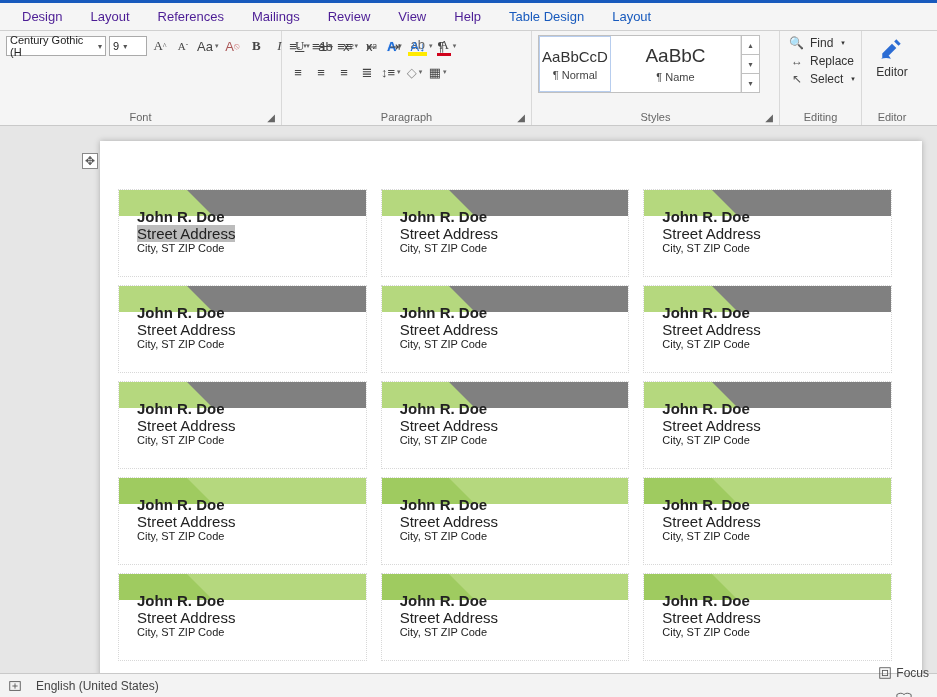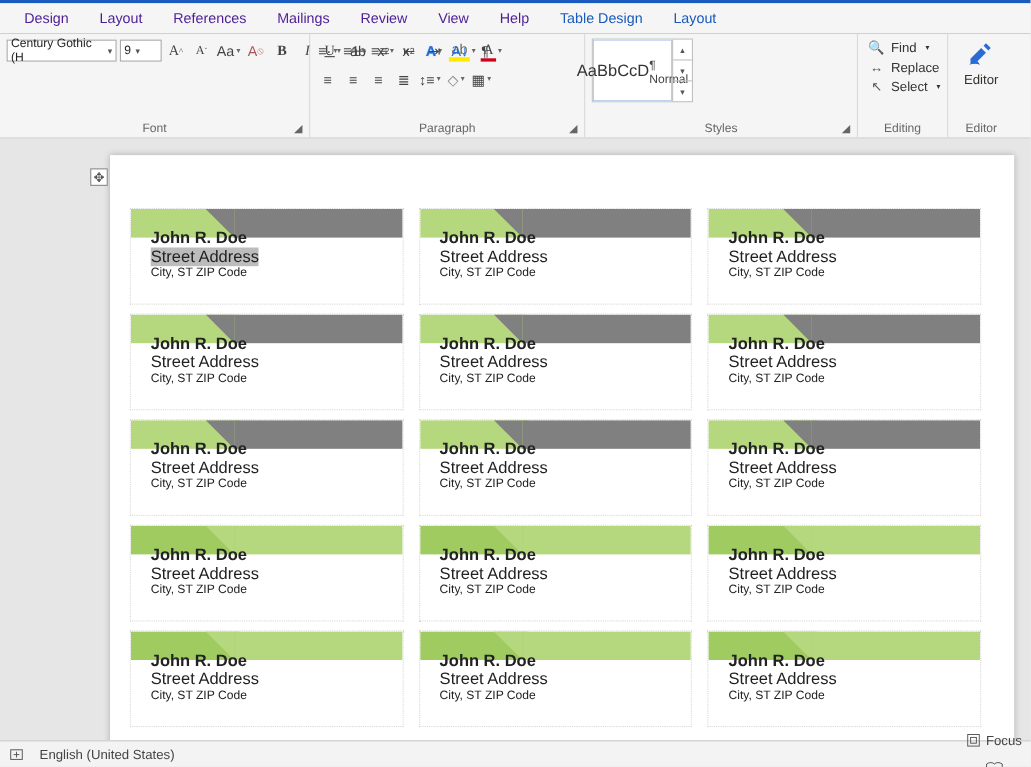--- a/index.html
+++ b/index.html
@@ -20,21 +20,21 @@
   .group-label { text-align:center; font-size:11px; color:#666; padding-top:2px; position:relative;}
   .dlaunch { position:absolute; right:0; bottom:0; font-size:10px; color:#666; cursor:pointer;}
   
   .combo { border:1px solid #aaa; background:#fff; height:20px; display:flex; align-items:center; padding:0 3px; font-size:11px; color:#222;}
   .combo .arr { margin-left:4px; font-size:8px; color:#555;}
   .btnrow { display:flex; gap:3px; align-items:center;}
   .ibtn { min-width:20px; height:22px; display:flex; align-items:center; justify-content:center; border:1px solid transparent; cursor:pointer; color:#444; font-size:13px;}
   .ibtn .dd { font-size:7px; margin-left:2px; color:#666;}
   
   .style-gallery { display:flex; border:1px solid #c0c0c0; background:#fff;}
-  .style-item { width:72px; height:56px; border-right:1px solid #e6e6e6; display:flex; flex-direction:row; align-items:center; justify-content:center; cursor:pointer;}
+  .style-item { width:72px; height:56px; border-right:1px solid #e6e6e6; display:flex; flex-direction:column; align-items:center; justify-content:center; cursor:pointer;}
   .style-item.sel { border:1px solid #b7cdee; background:#fff;}
   .style-prev { font-size:15px; color:#333;}
   .style-name { font-size:11px; color:#444; margin-top:4px;}
   .style-scroll { width:18px; display:flex; flex-direction:column; border-left:1px solid #c0c0c0;}
   .style-scroll div { flex:1; display:flex; align-items:center; justify-content:center; font-size:8px; color:#555; border-bottom:1px solid #c0c0c0; cursor:pointer;}
   .style-scroll div:last-child { border-bottom:none;}
   
   .editing-col { display:flex; flex-direction:column; gap:2px;}
   .editing-col .erow { display:flex; align-items:center; gap:6px; cursor:pointer; padding:1px 4px; font-size:12px; color:#333;}
   .erow .eicon { width:14px; display:flex; justify-content:center; color:#555;}
@@ -159,20 +159,24 @@
     <div class="group-label"><span>Paragraph</span><span class="dlaunch">◢</span></div>
   </div>
 
   <div class="group" style="width:248px">
     <div class="group-body">
       <div class="style-gallery">
         <div class="style-item sel">
           <div class="style-prev">AaBbCcD</div>
           <div class="style-name">¶ Normal</div>
         </div>
+        <div class="style-item" style="width:130px">
+          <div class="style-prev" style="font-size:19px">AaBbC</div>
+          <div class="style-name">¶ Name</div>
+        </div>
         <div class="style-scroll">
           <div>▴</div>
           <div>▾</div>
           <div>▾</div>
         </div>
       </div>
     </div>
     <div class="group-label"><span>Styles</span><span class="dlaunch">◢</span></div>
   </div>
 

